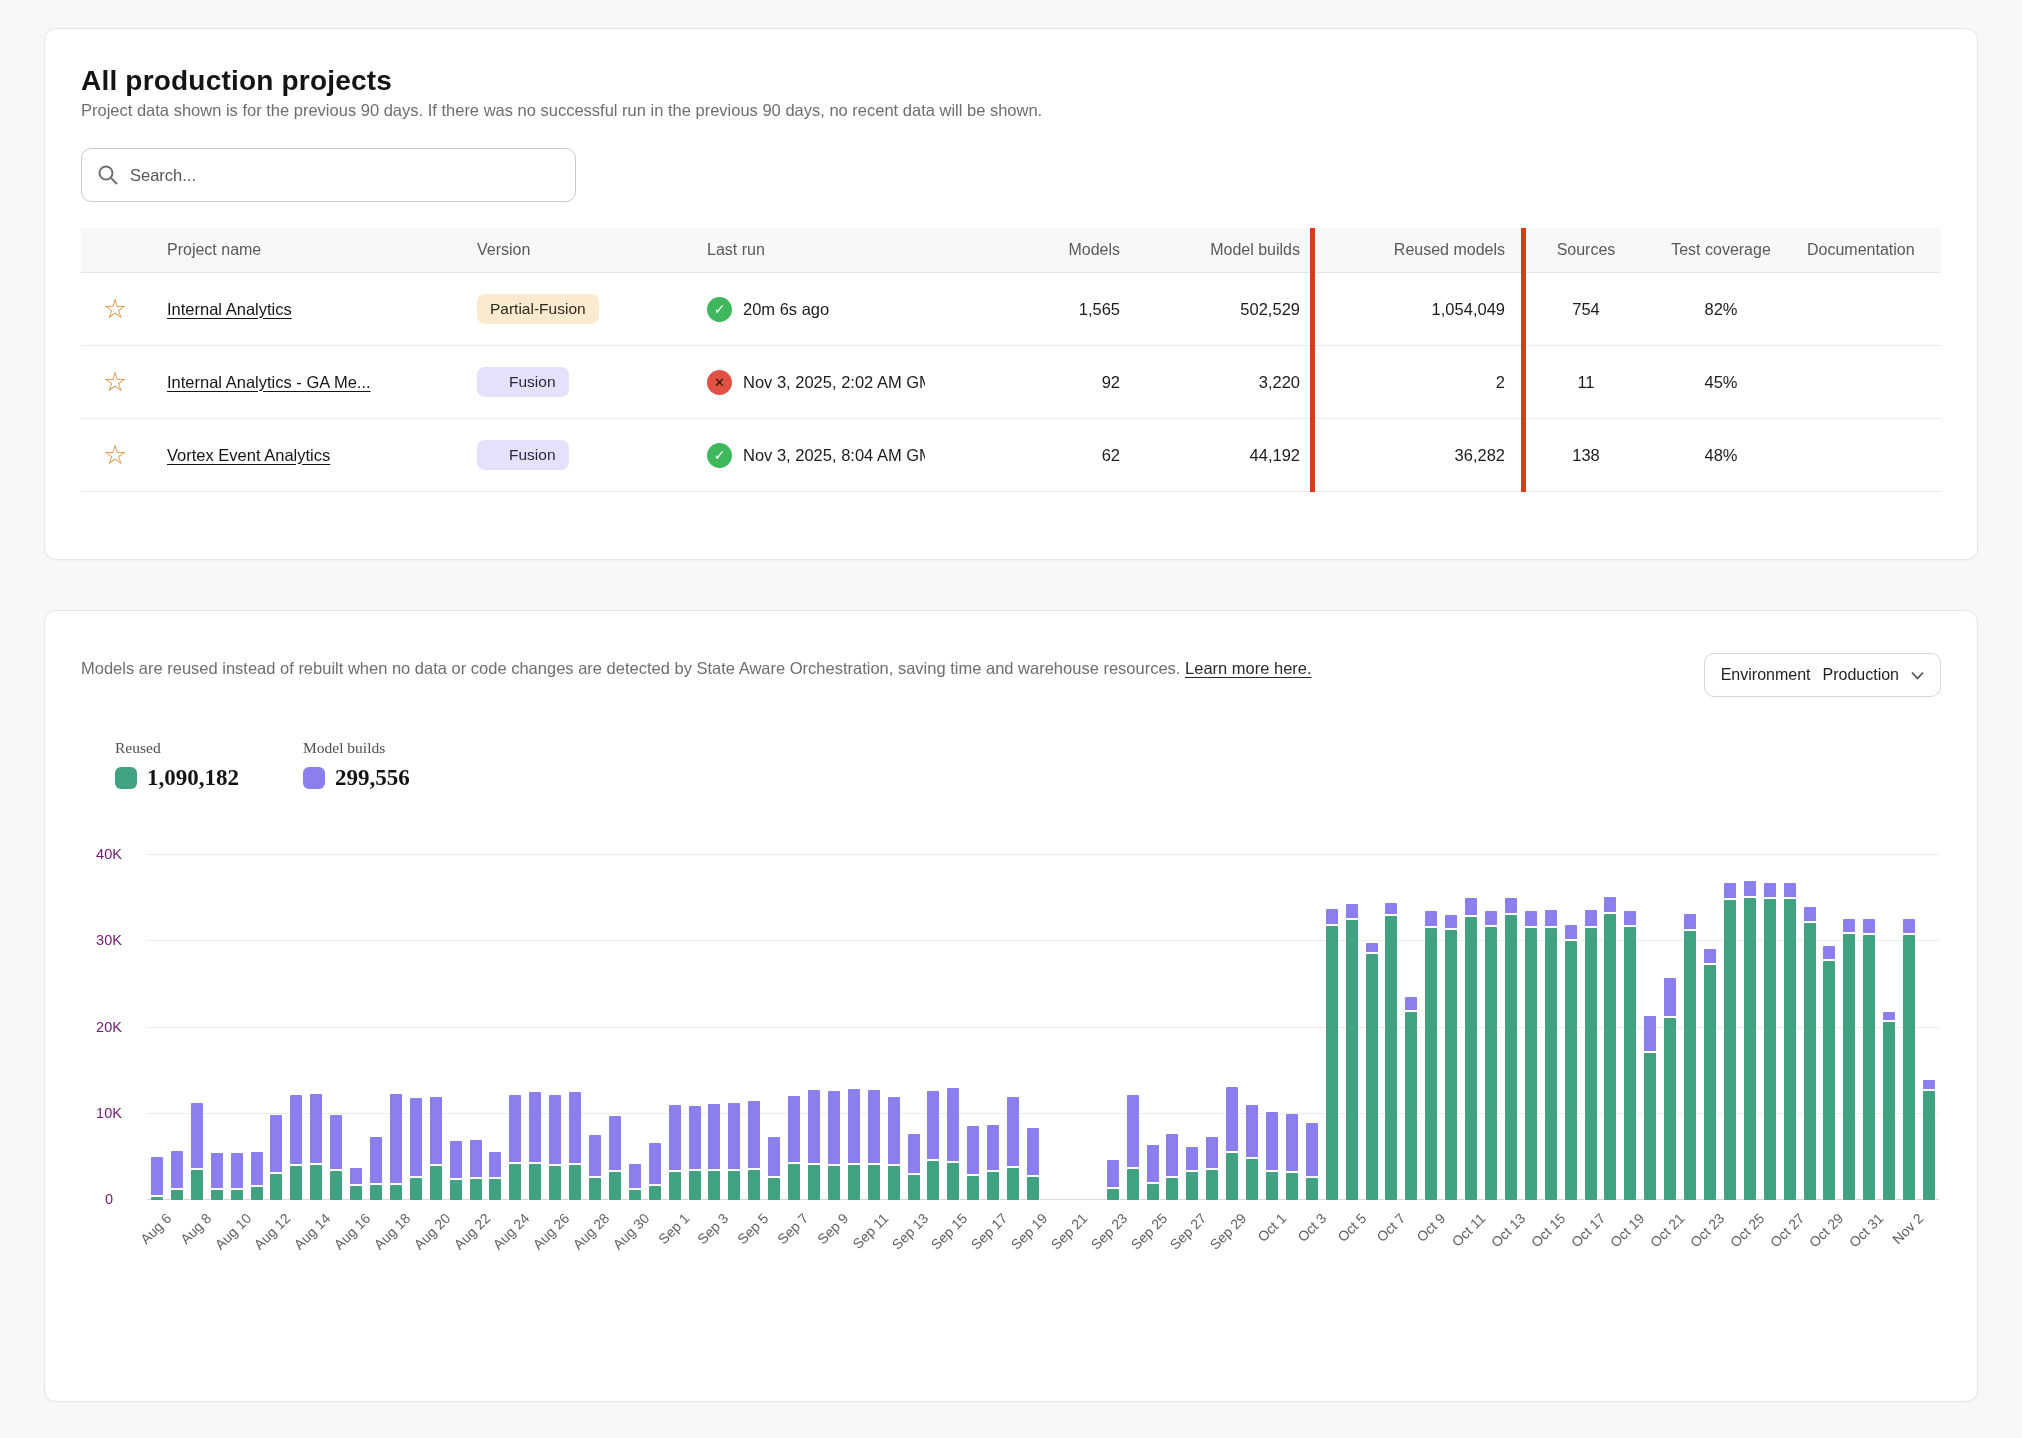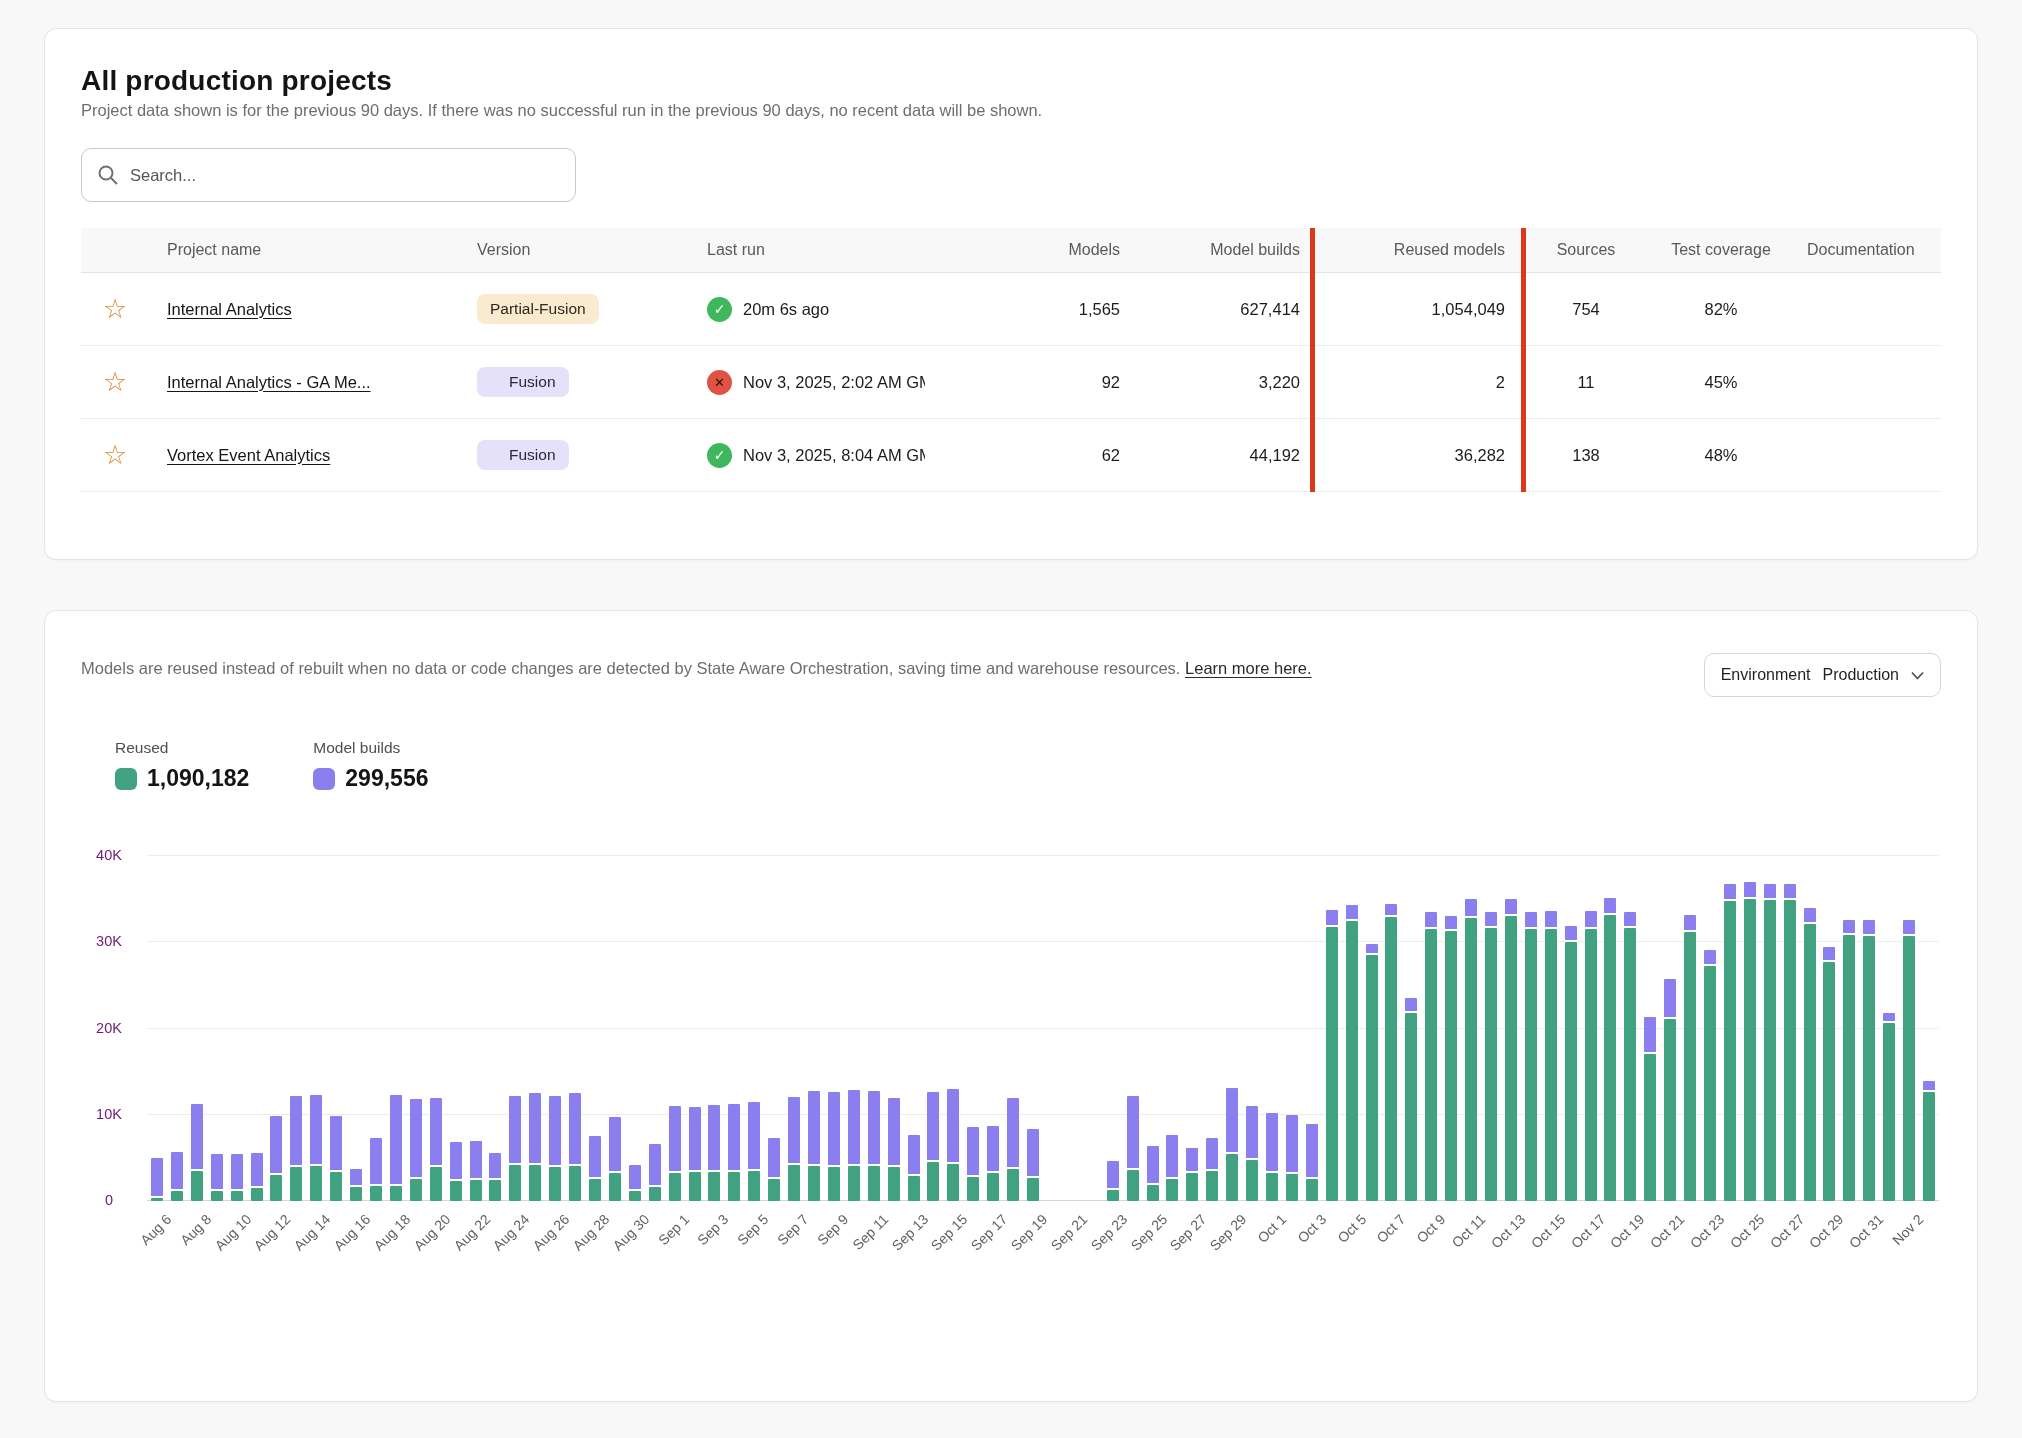--- a/index.html
+++ b/index.html
@@ -40,21 +40,21 @@
   .status-icon.success::after { content:"✓"; color:#fff; font-size:14px; font-weight:700; }
   .status-icon.error { background:#e05243; }
   .status-icon.error::after { content:"✕"; color:#2a1208; font-size:13px; font-weight:700; }
   .annotation-box { position:absolute; left:1229px; top:-9px; width:216px; height:283px; border:5px solid #d93a1a; border-radius:3px; pointer-events:none; }
 
   
   .builds-head { display:flex; justify-content:space-between; align-items:flex-start; margin-top:12px; }
   .builds-sub { font-size:16.5px; color:#6e6e6e; }
   .learn-link { color:#2b2b2b; text-decoration:underline; text-underline-offset:3px; }
   .env-select { display:flex; align-items:center; gap:12px; border:1px solid #d6d6d6; border-radius:10px; padding:12px 16px; font-size:16px; color:#1f1f1f; background:#fff; cursor:pointer; margin-top:-6px; }
-  .legend { display:flex; gap:64px; margin:42px 0 0 34px; }
+  .legend { display:flex; gap:64px; margin:42px 0 0 34px;font-family:Liberation Serif, serif; }
   .legend-label { font-size:15.5px; color:#4f4f4f; }
   .legend-value-row { display:flex; align-items:center; gap:10px; margin-top:8px; }
   .legend-swatch { width:22px; height:22px; border-radius:6px; }
   .legend-value { font-size:23px; font-weight:700; color:#141414; }
 
   
   .chart-area { position:relative; margin:64px 0 0 66px; width:1792px; height:345px; }
   .gridline { position:absolute; left:0; right:0; height:1px; background:#ededed; }
   .gridline.zero { background:#d7d7d7; }
   .y-tick { position:absolute; left:-60px; width:44px; text-align:center; font-size:14.5px; color:#701a75; }
@@ -111,21 +111,21 @@
           <td class="star-cell"><button class="star">☆</button></td>
           <td><a href="#" class="proj-link">Internal Analytics</a></td>
           <td><span class="pill amber">Partial-Fusion</span></td>
           <td>
               <span class="lastrun-flex">
                 <span class="status-icon success"></span>
                 <span class="lastrun-text">20m 6s ago</span>
               </span>
             </td>
           <td class="num">1,565</td>
-          <td class="num">627,414</td>
+          <td class="num">502,529</td>
           <td class="num">1,054,049</td>
           <td class="ctr">754</td>
           <td class="ctr">82%</td>
           <td></td>
         </tr>
         <tr>
           <td class="star-cell"><button class="star">☆</button></td>
           <td><a href="#" class="proj-link">Internal Analytics - GA Me...</a></td>
           <td><span class="pill purple">Fusion</span></td>
           <td>

